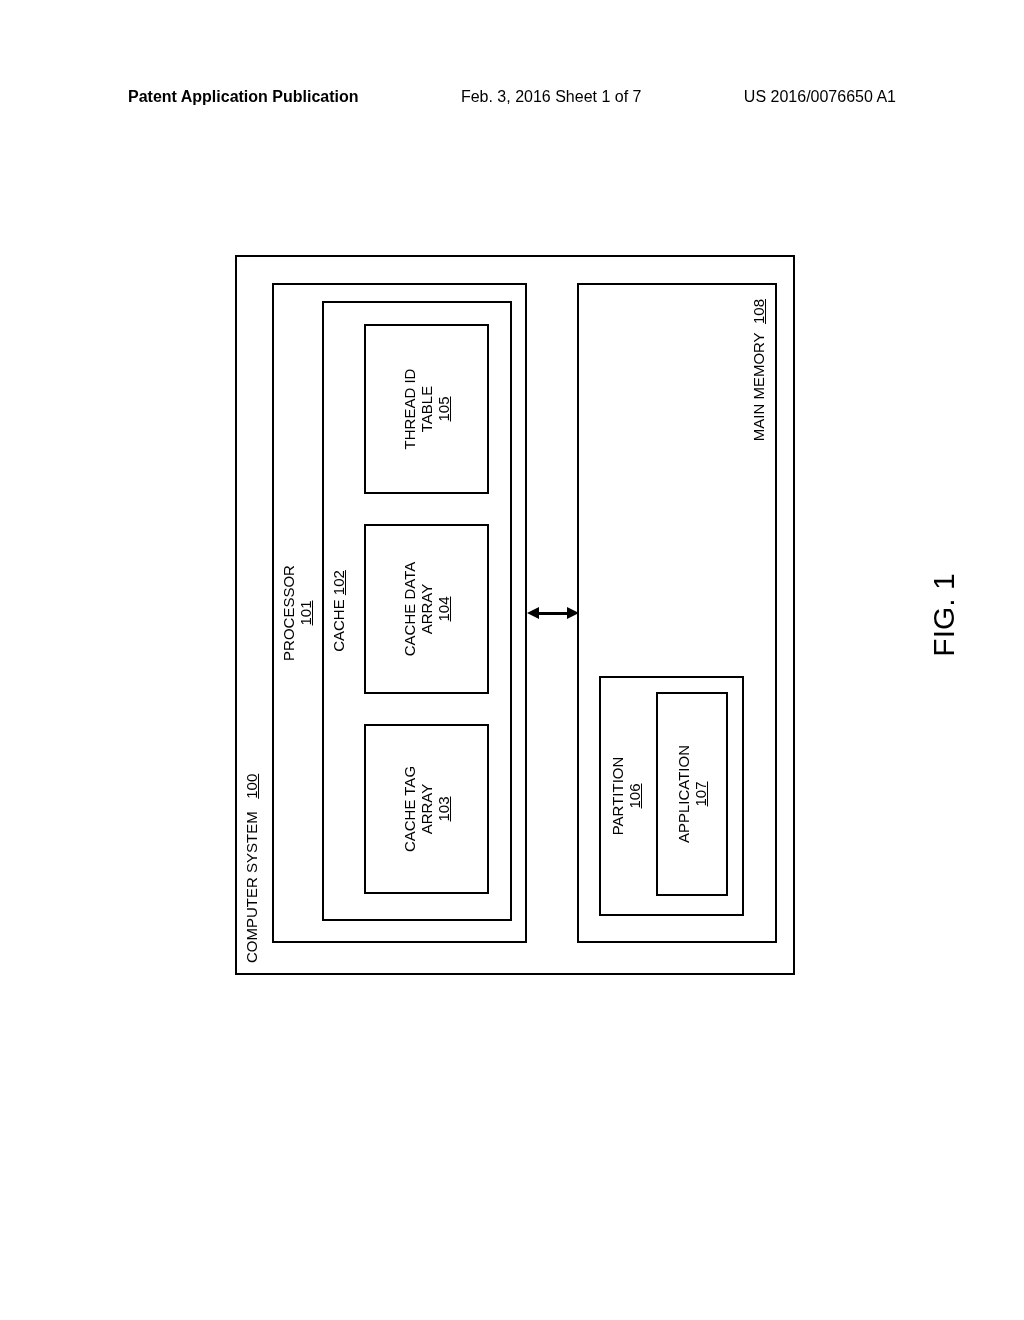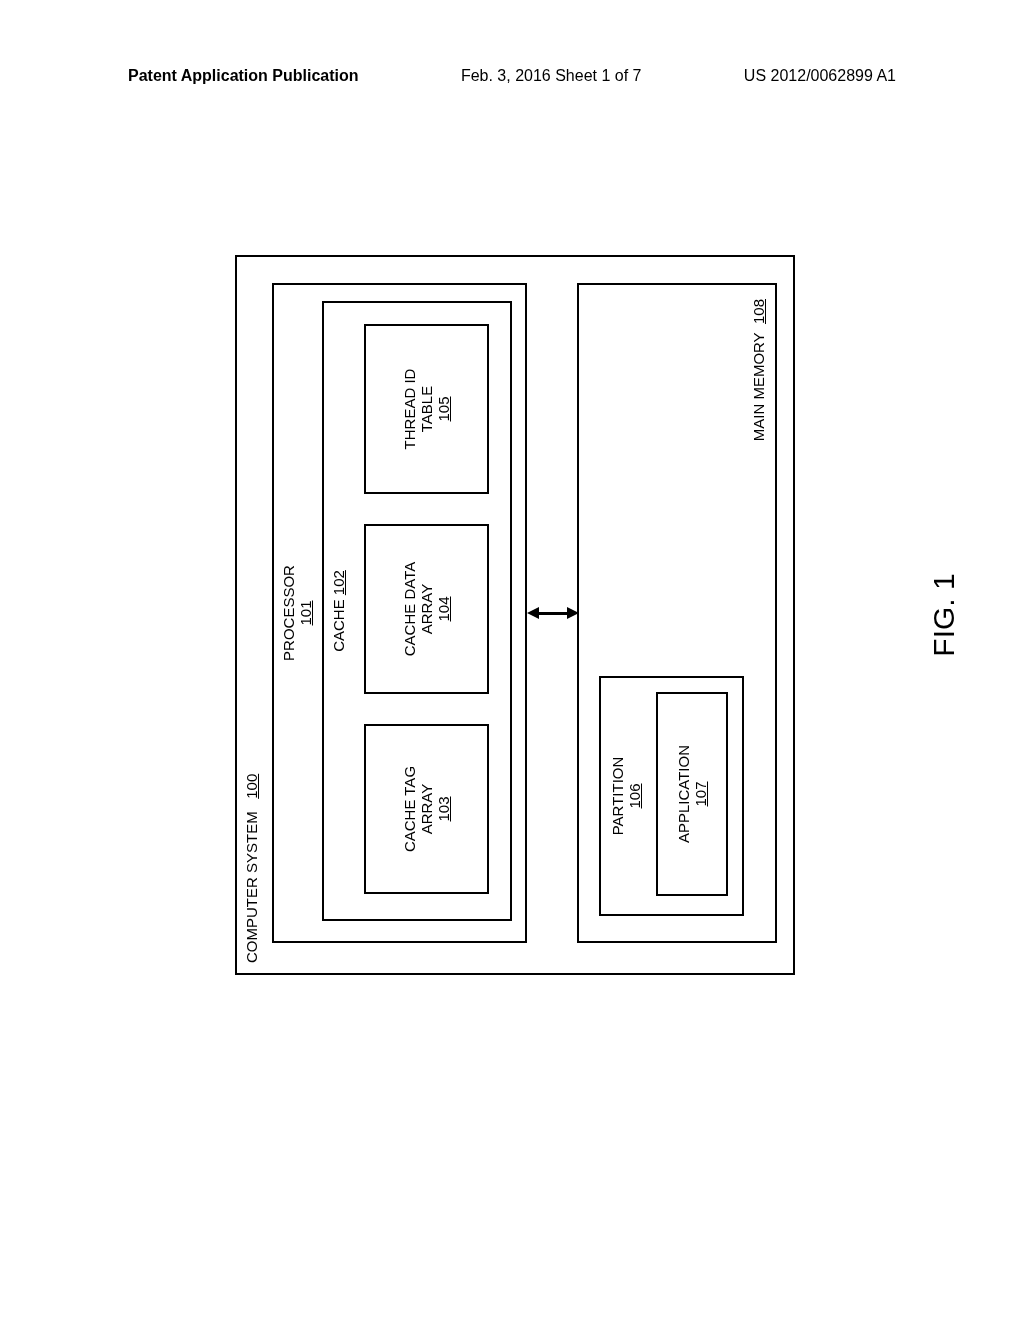--- a/index.html
+++ b/index.html
@@ -5,21 +5,21 @@
   * { box-sizing: border-box; margin: 0; padding: 0; }
   body {
     width: 1024px;
     height: 1320px;
     background: #fff;
     font-family: Arial, Helvetica, sans-serif;
     position: relative;
   }
   .header {
     position: absolute;
-    top: 67px;
+    top: 88px;
     left: 0;
     width: 100%;
     display: flex;
     justify-content: space-between;
     padding: 0 128px 0 128px;
     font-size: 16px;
   }
   .header .left { font-weight: bold; }
   .header .center { }
   .header .right { }
@@ -89,21 +89,21 @@
     white-space: nowrap;
   }
 
 </style>
 </head>
 <body>
 
 <div class="header">
   <span class="left">Patent Application Publication</span>
   <span class="center">Feb. 3, 2016  Sheet 1 of 7</span>
-  <span class="right">US 2012/0062899 A1</span>
+  <span class="right">US 2016/0076650 A1</span>
 </div>
 
 <div class="figure-area">
 
   <div class="rotated-wrap">
 
     <div class="box" style="left:0; top:0; width:720px; height:560px;">
       <div class="cs-label">
         <span>COMPUTER SYSTEM</span>&nbsp;&nbsp;&nbsp;<span class="uline">100</span>
       </div>

